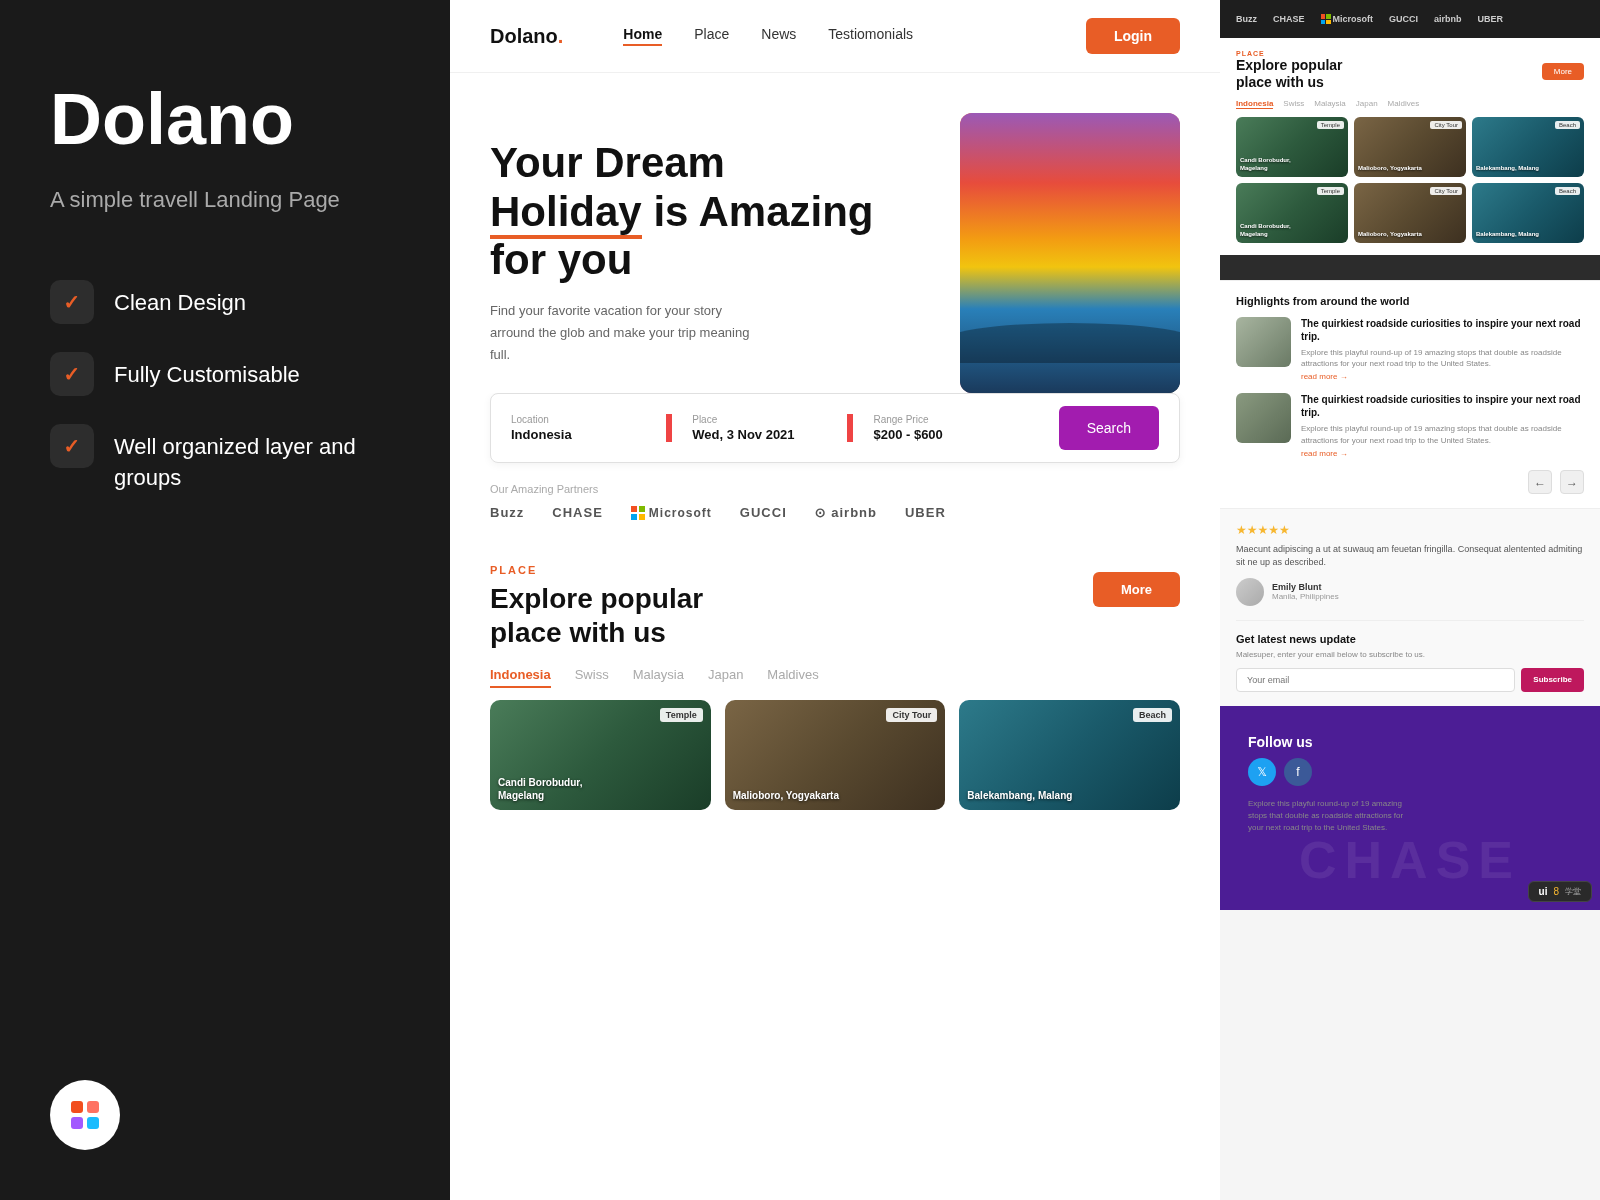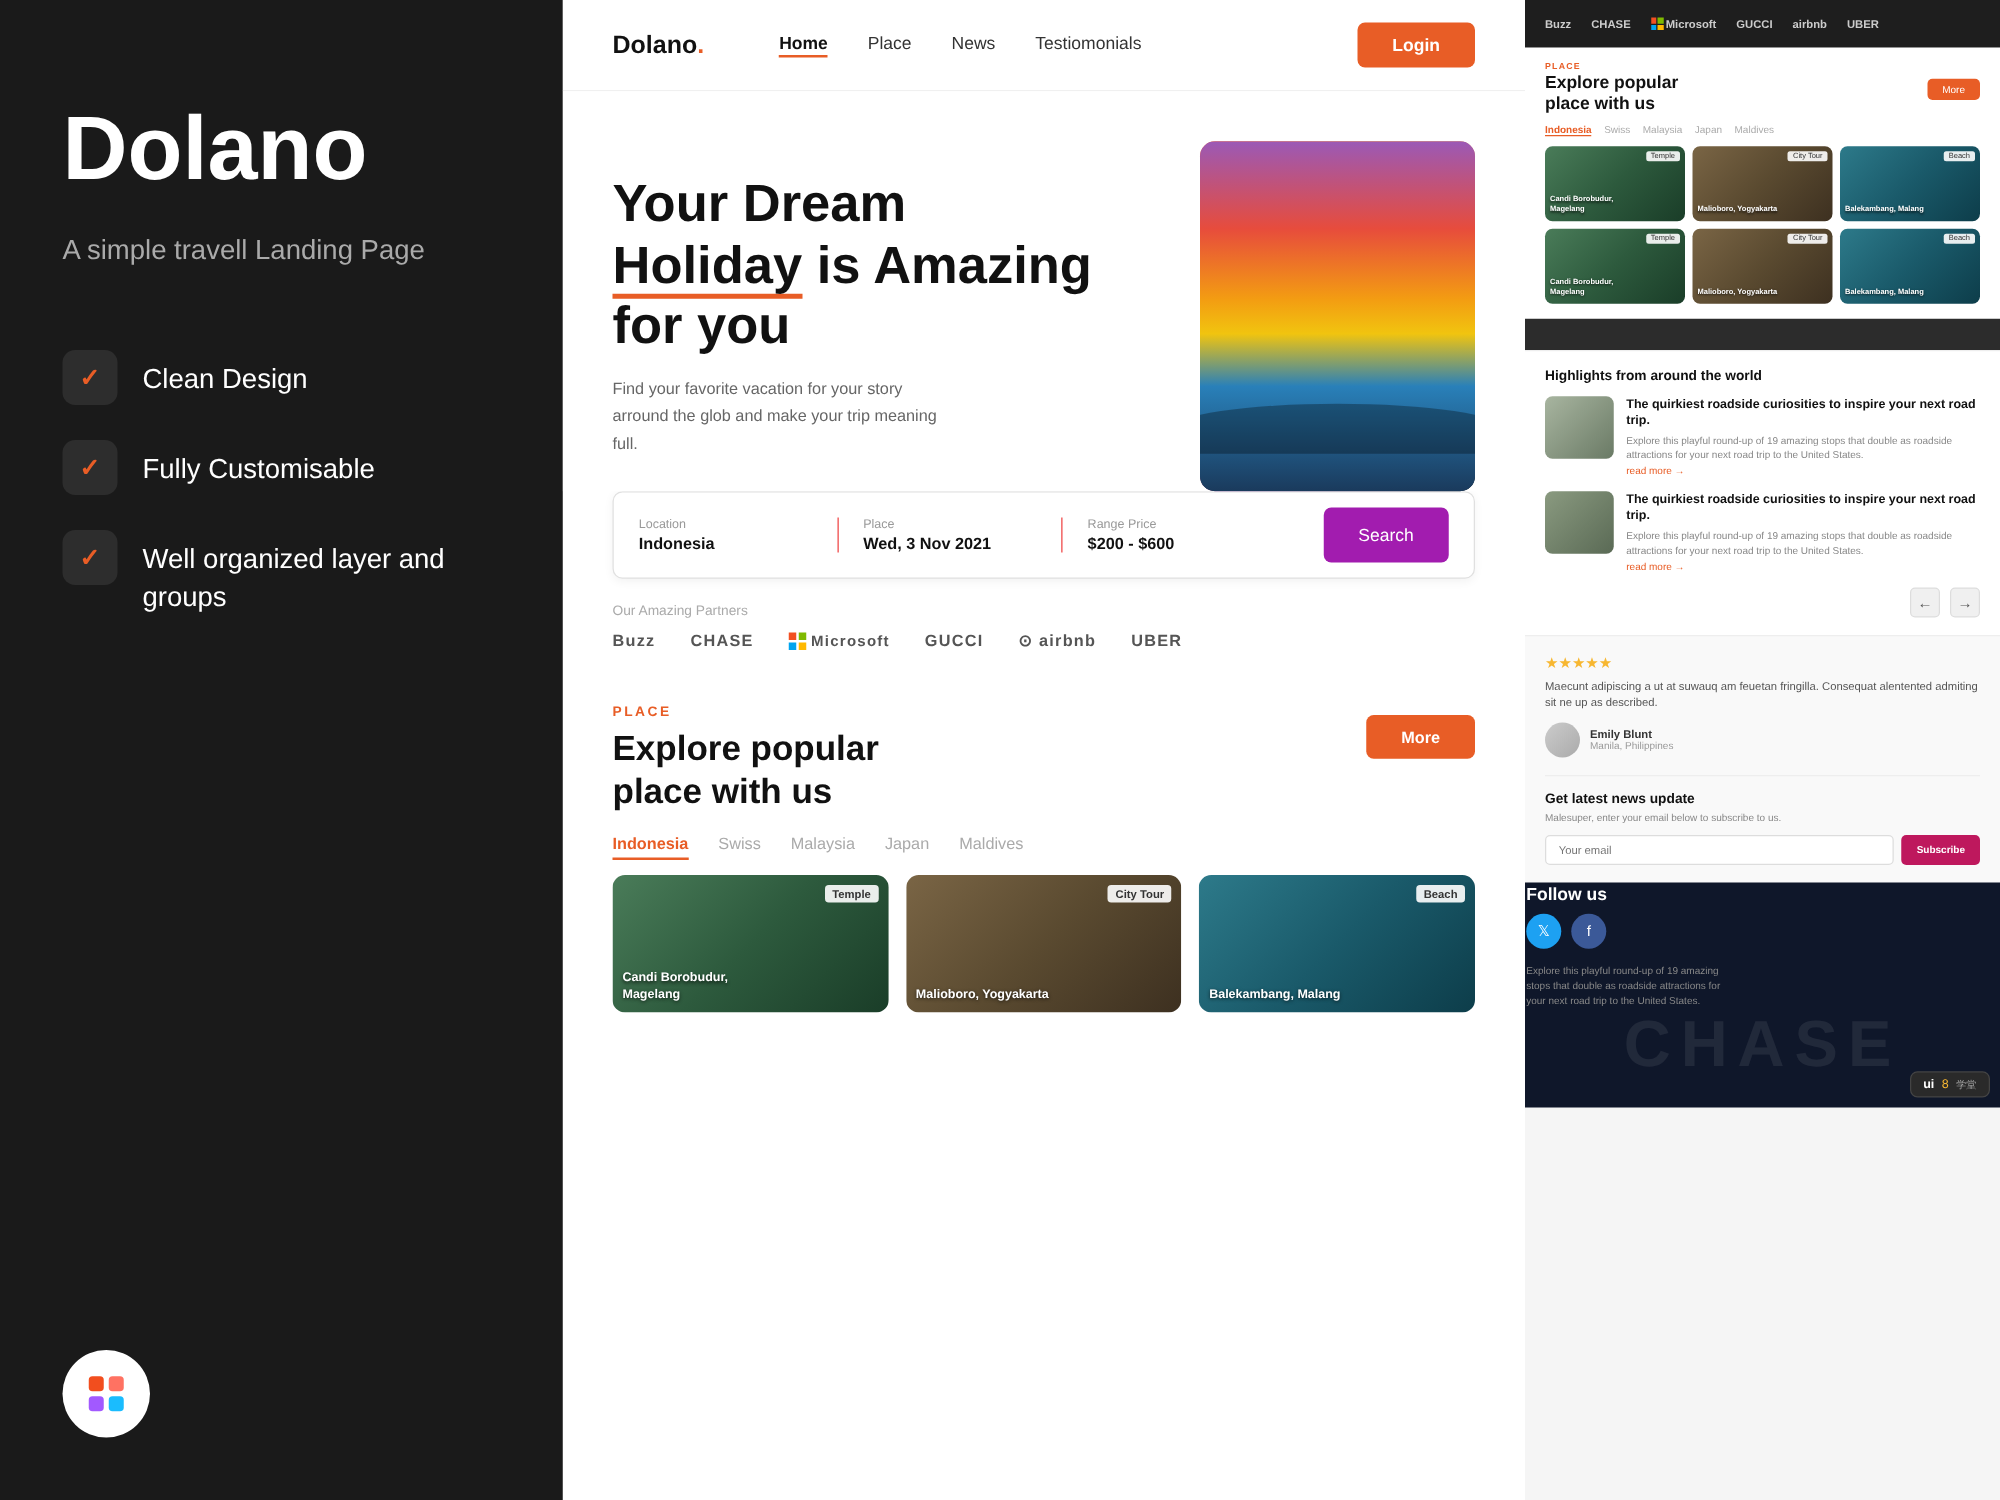--- a/index.html
+++ b/index.html
@@ -195,21 +195,21 @@
       border-radius: 8px;
       padding: 12px 20px;
       box-shadow: 0 2px 8px rgba(0,0,0,0.05);
       gap: 0;
     }
     .search-field {
       flex: 1;
       display: flex;
       flex-direction: column;
       padding: 0 20px 0 0;
-      border-right: 1px solid #ef4444;
+      border-right: 6px solid #ef4444;
       margin-right: 20px;
     }
     .search-field:last-of-type { border-right: none; }
     .search-label { font-size: 10px; color: #999; margin-bottom: 2px; }
     .search-value { font-size: 13px; color: #111; font-weight: 600; }
     .search-btn {
       background: #a21caf;
       color: #fff;
       border: none;
       padding: 14px 28px;
@@ -601,23 +601,23 @@
       border: none;
       padding: 6px 12px;
       border-radius: 4px;
       font-size: 8px;
       cursor: pointer;
       font-weight: 600;
     }
 
     
     .right-dark {
-      background: #0f172a;
-      padding: 1px;
-      height: 180px;
+      background: #4c1d95;
+      padding: 28px;
+      height: 204px;
       position: relative;
       overflow: hidden;
     }
     .follow-title { font-size: 14px; font-weight: 800; color: #fff; margin-bottom: 8px; }
     .social-row { display: flex; gap: 8px; margin-bottom: 12px; }
     .social-icon {
       width: 28px;
       height: 28px;
       border-radius: 50%;
       display: flex;

